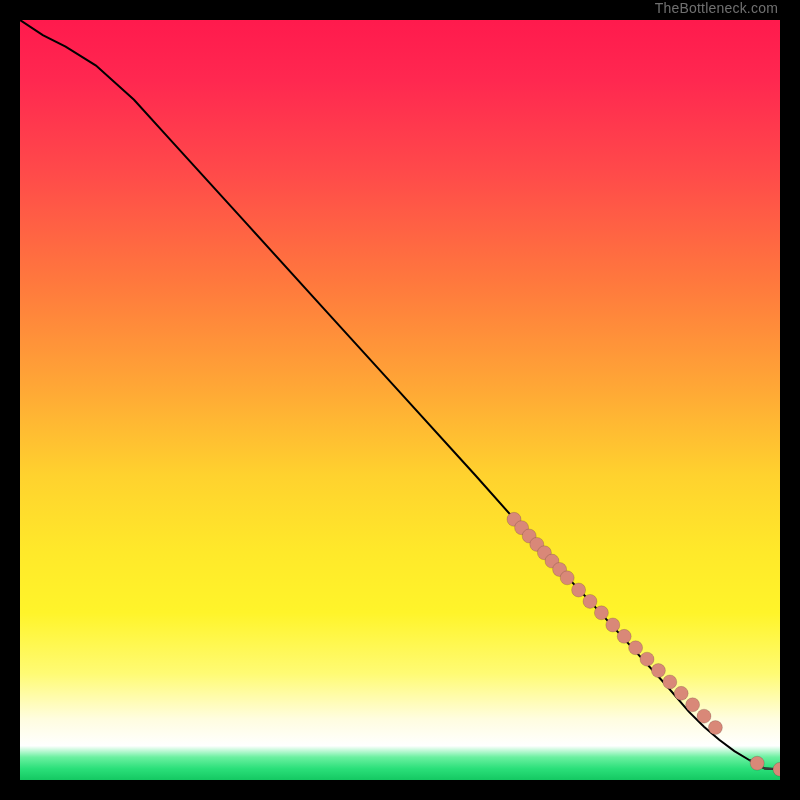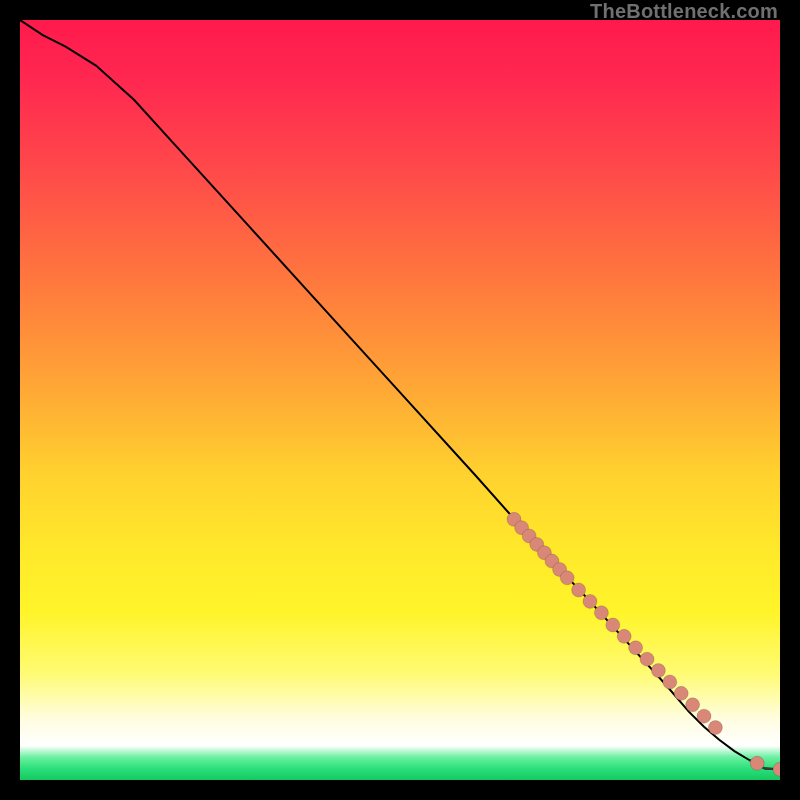--- a/index.html
+++ b/index.html
@@ -62,22 +62,22 @@
   .dot {
     fill: #d98878;
     stroke: rgba(0,0,0,0.25);
     stroke-width: 0.6;
   }
   .watermark {
     position: absolute;
     top: 0px;
     right: 22px;
     color: #707070;
-    font-size: 20px;
-    font-weight: 700;
+    font-size: 14px;
+    font-weight: 400;
     letter-spacing: 0.2px;
   }
 </style>
 </head>
 <body>
 
 <div class="frame">
 
   <div class="watermark">TheBottleneck.com</div>
 

